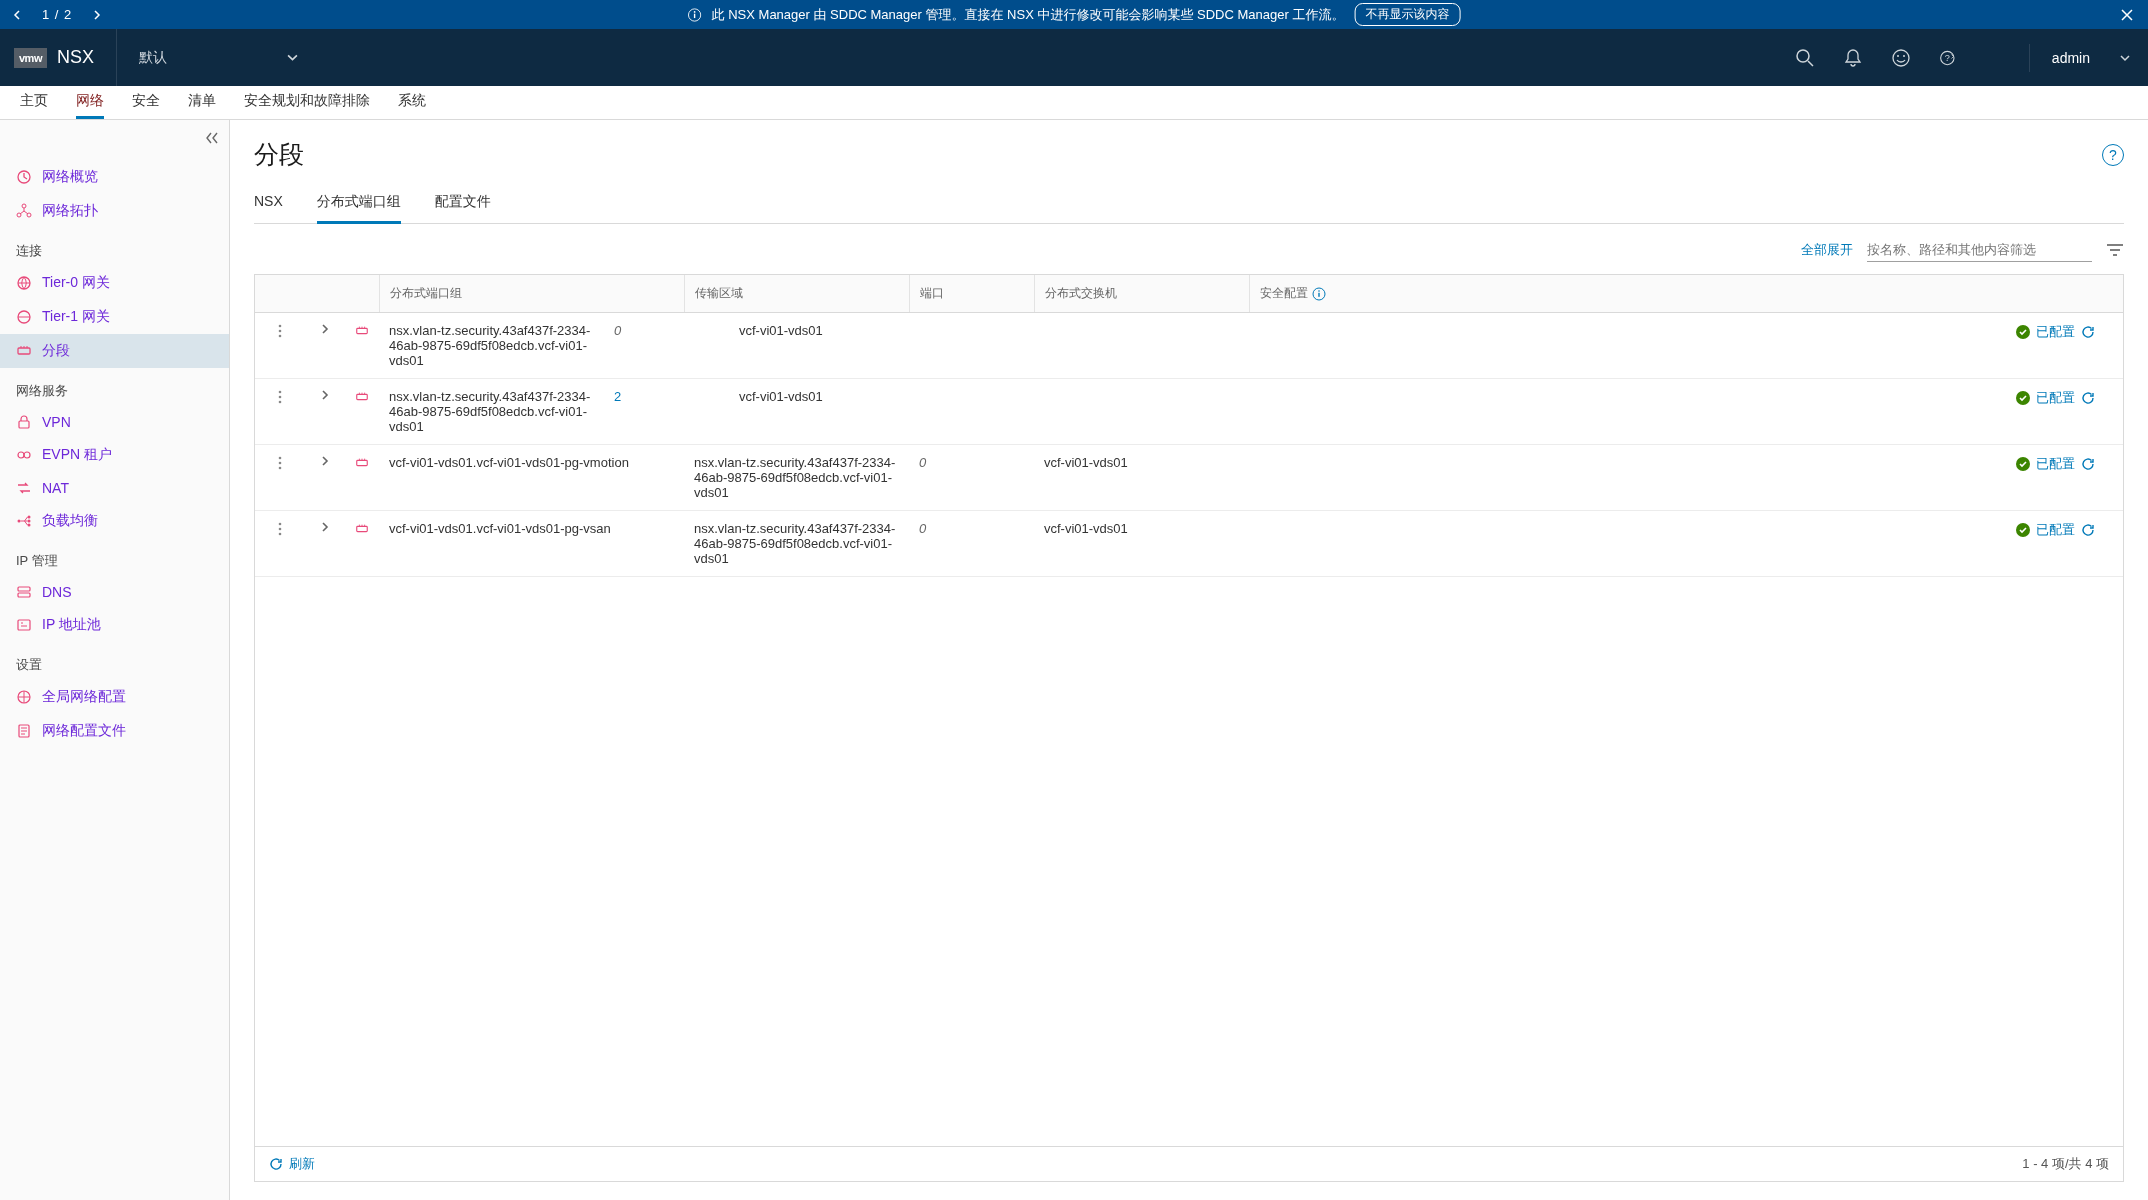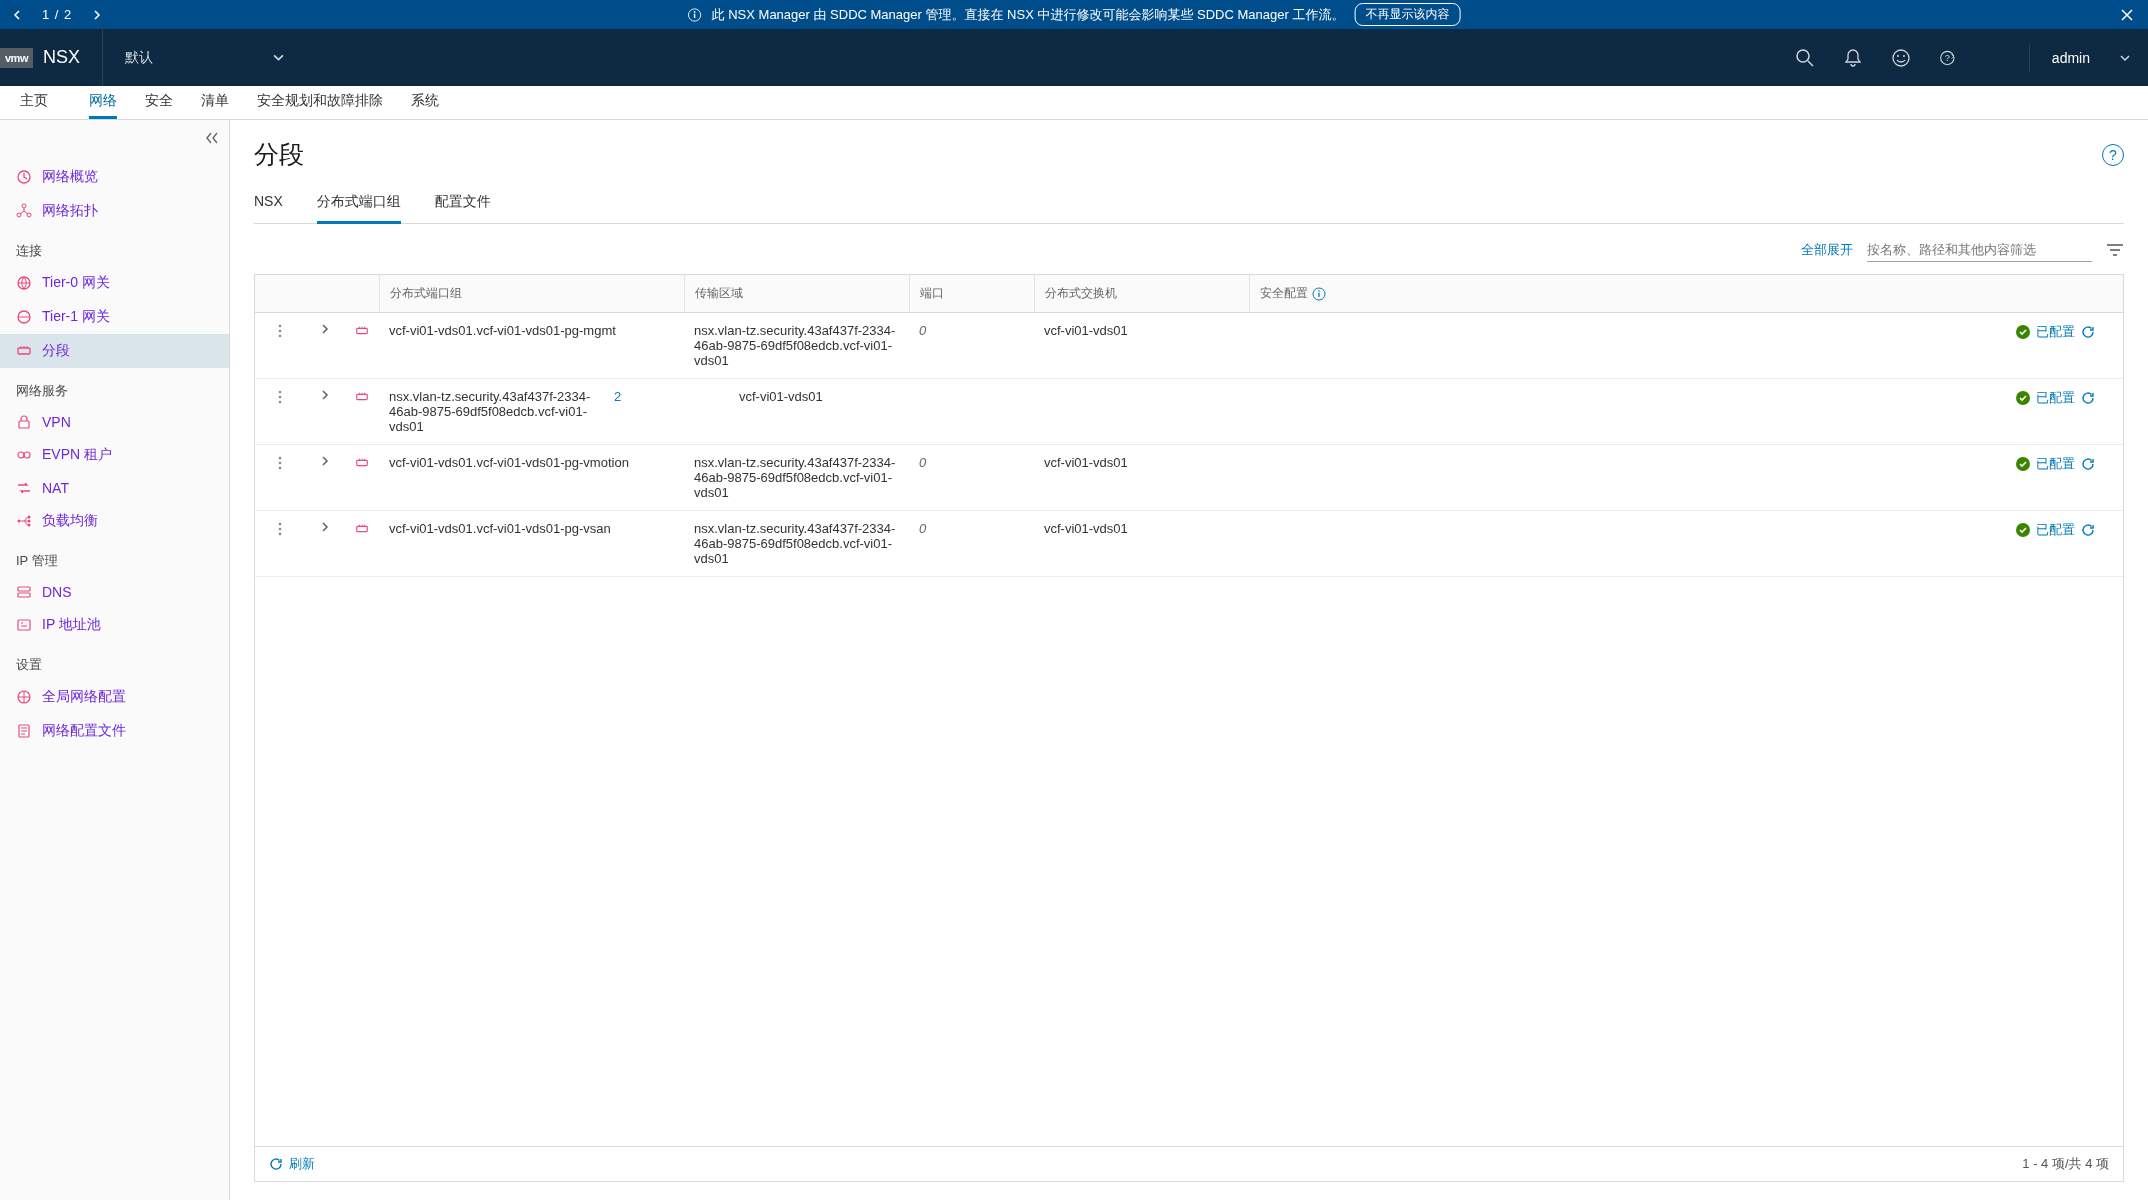--- a/index.html
+++ b/index.html
@@ -9,37 +9,37 @@
 .banner { height:29px; background:#004d8c; display:flex; align-items:center; color:#fff; padding:0 12px; position:relative; }
 .banner-nav { display:flex; align-items:center; gap:20px; }
 .banner-nav .chev { width:10px; height:10px; cursor:pointer; }
 .banner-nav .cnt { font-size:13px; letter-spacing:1px; }
 .banner-center { position:absolute; left:50%; transform:translateX(-50%); display:flex; align-items:center; gap:10px; font-size:13px; }
 .banner-center .info-ico { width:14px; height:14px; }
 .banner-btn { border:1px solid #fff; padding:2px 10px; border-radius:8px; font-size:12px; cursor:pointer; background:transparent; color:#fff; }
 .banner-close { position:absolute; right:14px; cursor:pointer; width:14px; height:14px; }
 
 
-.hdr { height:57px; background:#0e2a42; display:flex; align-items:center; padding:0 0 0 0; color:#fff; }
+.hdr { height:57px; background:#0e2a42; display:flex; align-items:center; padding:0 0 0 14px; color:#fff; }
 .logo-box { background:#555d66; color:#fff; font-size:11px; font-weight:700; padding:4px 5px; letter-spacing:-0.5px; }
 .prod { font-size:18px; margin-left:10px; }
 .ctx-sep { width:1px; height:57px; background:#2a4258; margin-left:22px; }
 .ctx { display:flex; align-items:center; gap:120px; padding:0 22px; cursor:pointer; font-size:14px; color:#d0d7de; }
 .ctx svg { width:11px; height:11px; }
 .hdr-right { margin-left:auto; display:flex; align-items:center; }
 .hdr-ico { width:48px; height:57px; display:flex; align-items:center; justify-content:center; cursor:pointer; color:#cfd6db; }
 .hdr-ico svg { width:20px; height:20px; }
 .hdr-sep { width:1px; height:28px; background:#2a4258; margin:0 8px; }
 .user { display:flex; align-items:center; gap:30px; padding:0 18px 0 14px; cursor:pointer; font-size:14px; }
 .user svg { width:10px; height:10px; }
 
 
 .tabs { height:34px; border-bottom:1px solid #d9d9d9; display:flex; align-items:stretch; padding:0 20px; gap:28px; background:#fff; }
 .tab { display:flex; align-items:center; font-size:14px; color:#333; cursor:pointer; border-bottom:3px solid transparent; }
-.tab.active { color:#0369a1; border-bottom-color:#0079b8;margin-left:13px; }
+.tab.active { color:#7f1d1d; border-bottom-color:#0079b8; }
 
 
 .body { display:flex; height:calc(100vh - 29px - 57px - 34px); }
 
 
 .sidebar { width:230px; border-right:1px solid #d9d9d9; background:#fafafa; overflow-y:auto; position:relative; font-size:14px; }
 .sb-collapse { position:absolute; right:10px; top:12px; cursor:pointer; color:#666; }
 .sb-first { height:40px; }
 .sb-item { display:flex; align-items:center; gap:10px; padding:8px 16px; cursor:pointer; color:#6d28d9; }
 .sb-item.active { background:#d9e4eb; }
@@ -353,21 +353,20 @@
               <svg class="chev-r" viewBox="0 0 12 12">
                 <path d="M4 2l4 4-4 4" stroke="currentColor" stroke-width="1.6" fill="none"></path>
               </svg>
             </div>
             <div class="td col-ico">
               <svg class="row-ico" viewBox="0 0 16 16">
                 <rect x="2" y="5" width="12" height="6" rx="1" stroke="currentColor" fill="none" stroke-width="1.3"></rect>
                 <path d="M5 5V3M8 5V3M11 5V3" stroke="currentColor"></path>
               </svg>
             </div>
-            <div class="td col-name">vcf-vi01-vds01.vcf-vi01-vds01-pg-mgmt</div>
             <div class="td col-zone">nsx.vlan-tz.security.43af437f-2334-46ab-9875-69df5f08edcb.vcf-vi01-vds01</div>
             <div class="td col-port"><span class="port-zero">0</span></div>
             <div class="td col-switch">vcf-vi01-vds01</div>
             <div class="td col-sec">
               <div class="sec-cell">
                 <svg class="chk-ico" viewBox="0 0 14 14">
                   <circle cx="7" cy="7" r="7" fill="#3c8500"></circle>
                   <path d="M4 7l2 2 4-4" stroke="#fff" stroke-width="1.6" fill="none"></path>
                 </svg>
                 <span class="sec-txt">已配置</span>

